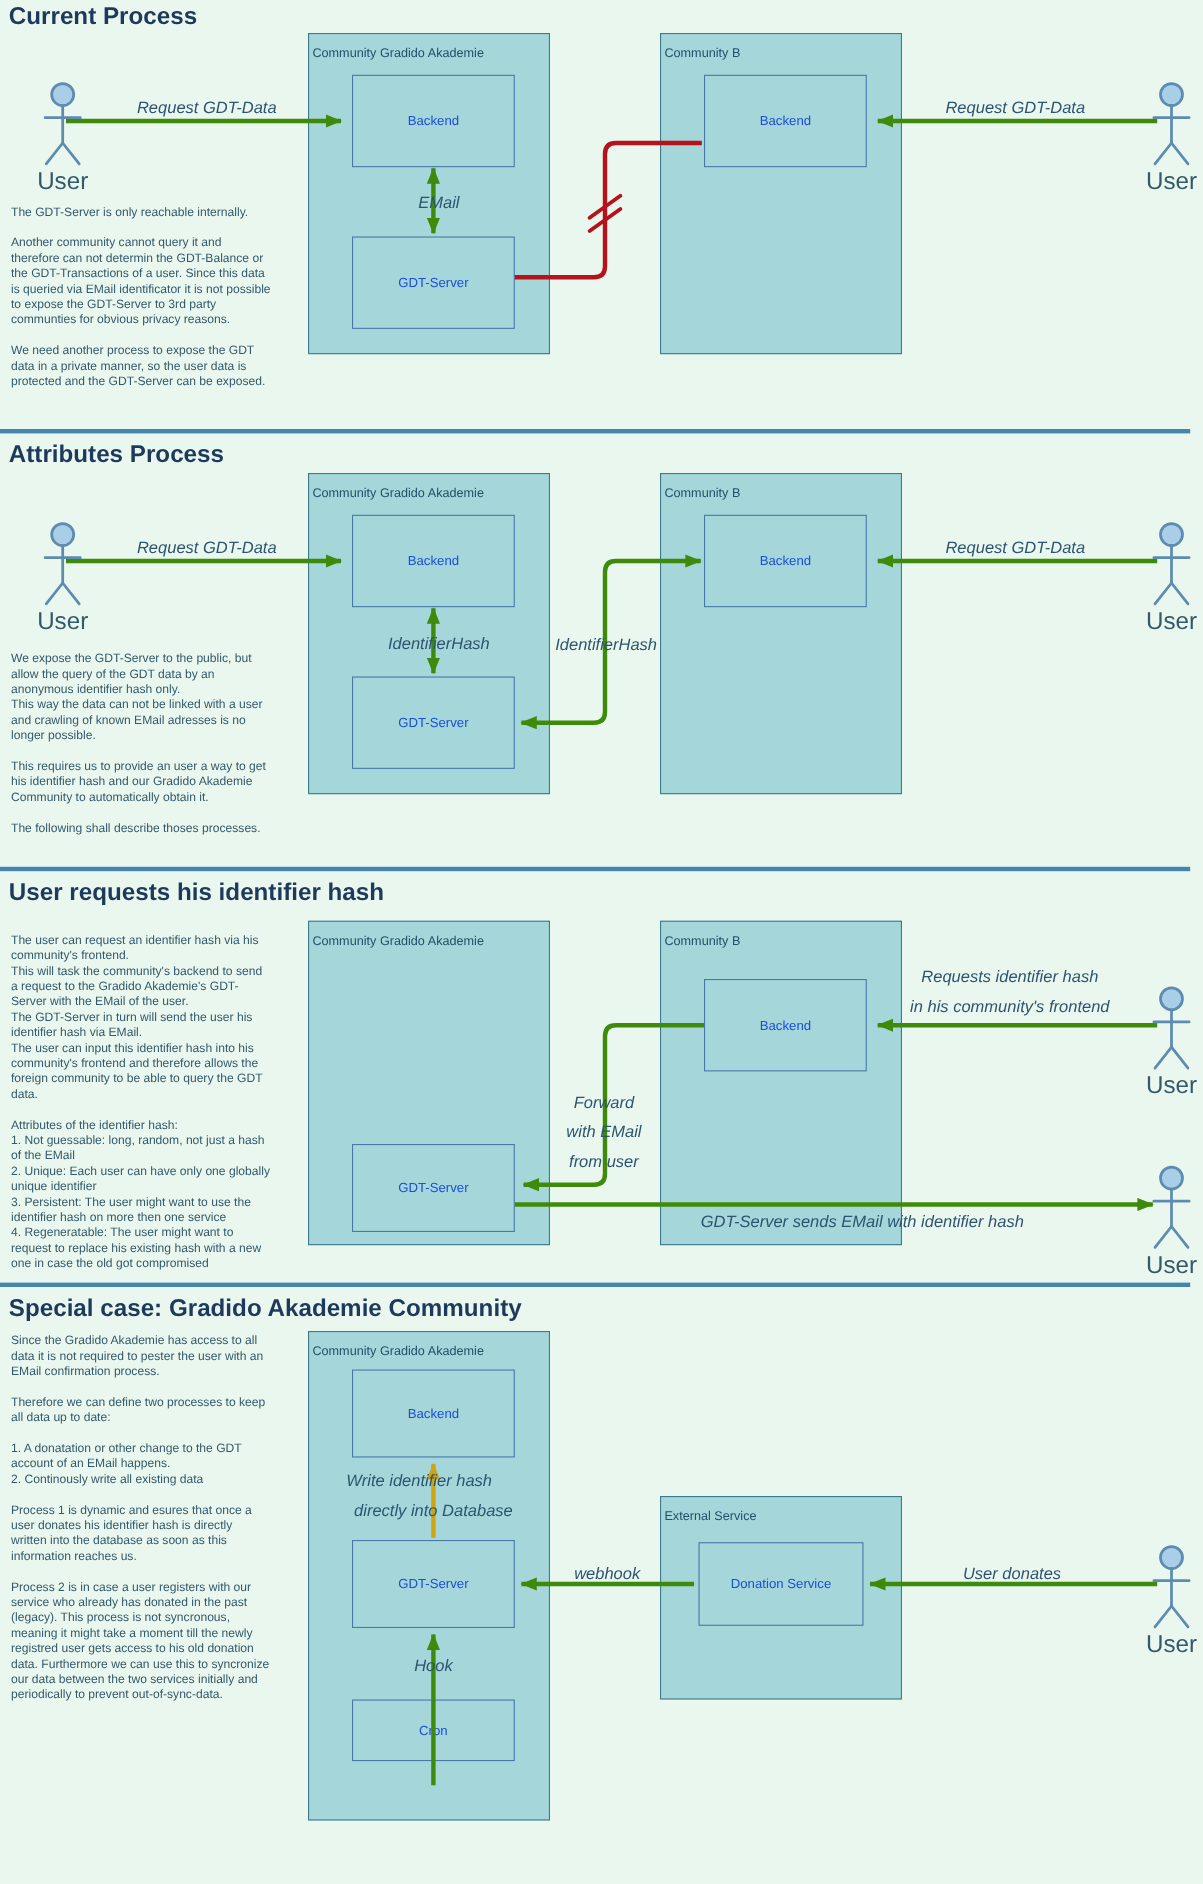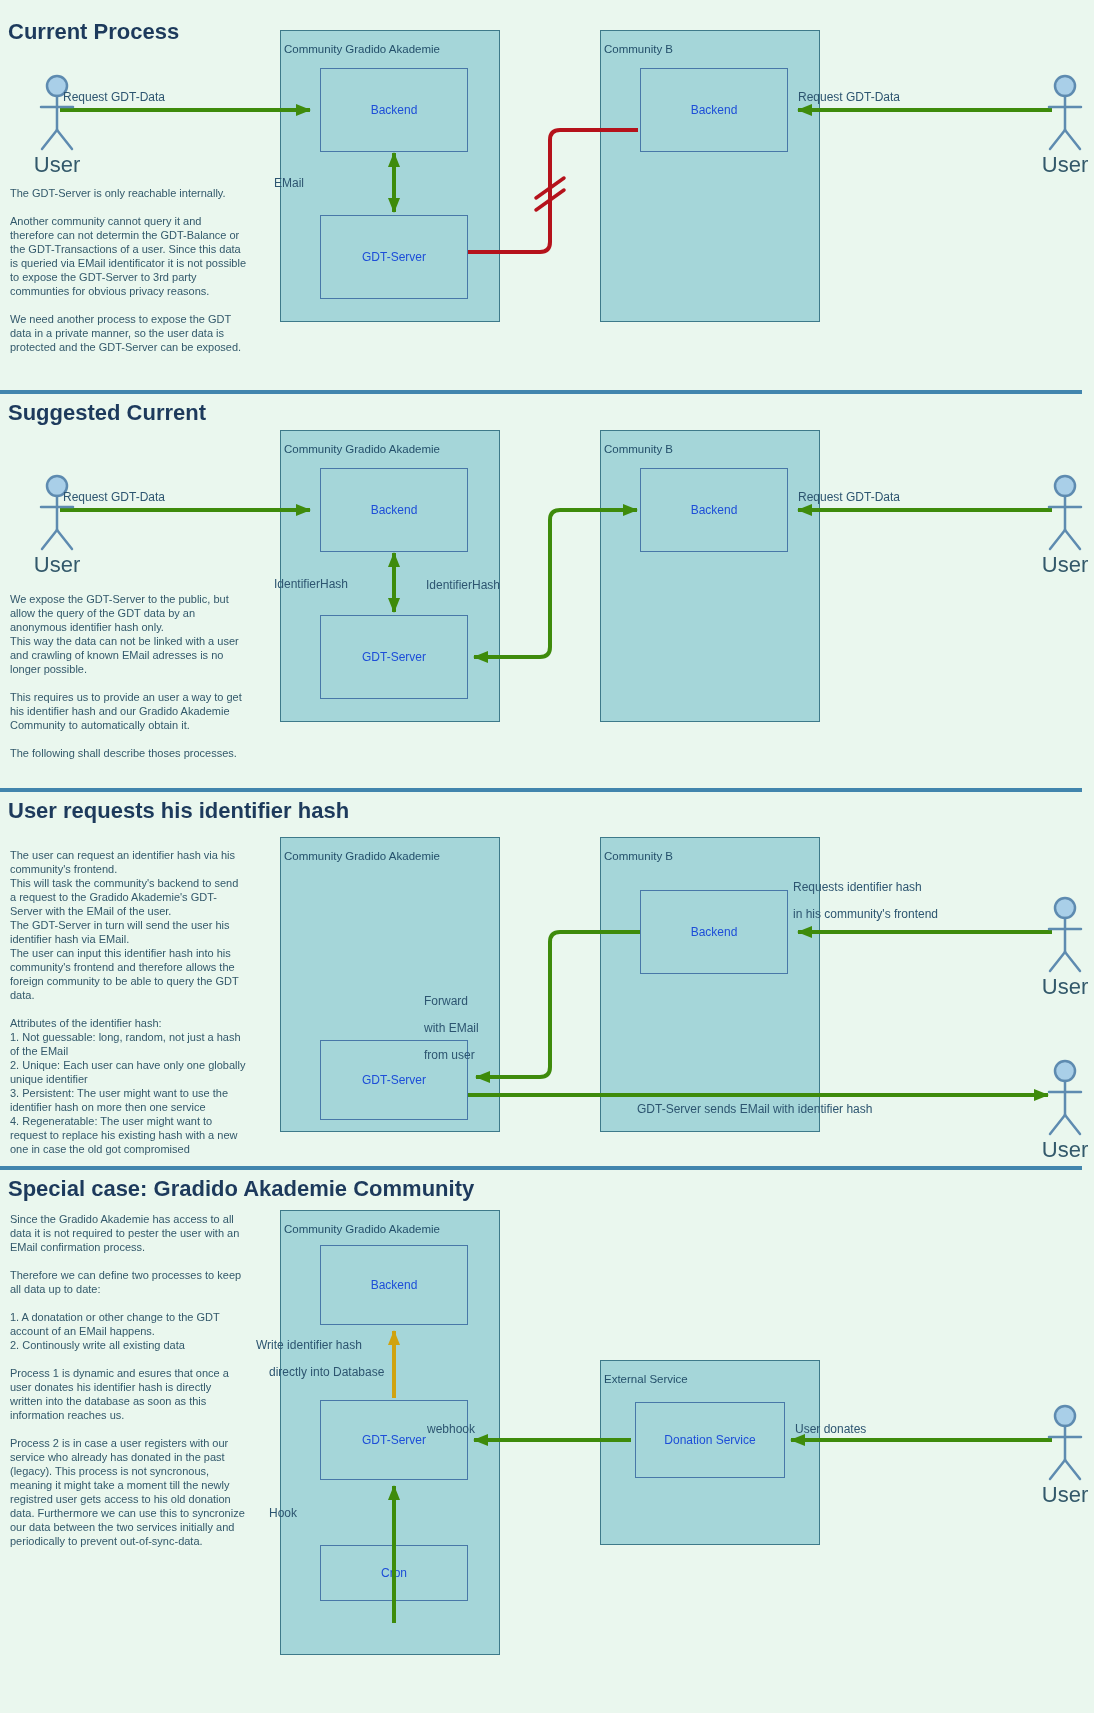--- a/index.html
+++ b/index.html
@@ -4,35 +4,35 @@
 <style>
   html,body{margin:0;padding:0;background:#dfeee3;}
   #canvas{position:relative;width:1094px;height:1713px;background:#eaf7ee;
           font-family:"Liberation Sans", sans-serif;overflow:hidden;}
   .h1{position:absolute;z-index:4;font-size:22px;font-weight:bold;color:#1d3a5c;white-space:nowrap;}
   .divider{position:absolute;z-index:2;left:0;width:1082px;height:4px;background:#4285ad;}
   .box{position:absolute;z-index:1;background:#a5d6d9;border:1px solid #3e7a8a;box-sizing:border-box;}
   .tag{position:absolute;left:3px;top:2px;font-size:11.5px;color:#24506b;white-space:nowrap;margin-top:10px;}
   .node{position:absolute;z-index:2;background:#a5d6d9;border:1px solid #4878a8;box-sizing:border-box;
         display:flex;align-items:center;justify-content:center;font-size:12px;color:#1d4ed8;}
-  .lbl{position:absolute;z-index:4;width:250px;font-size:12px;color:#2d5570;white-space:nowrap;}
+  .lbl{position:absolute;z-index:4;width:250px;text-align:center;font-size:15px;color:#2d5570;white-space:nowrap;font-style:italic;}
   .body-text{position:absolute;z-index:4;width:270px;font-size:11px;line-height:14px;color:#33596b;white-space:pre-line;}
   .user-lbl{position:absolute;z-index:4;width:90px;text-align:center;font-size:22px;color:#33596b;}
   svg.overlay{position:absolute;z-index:3;left:0;top:0;pointer-events:none;}
 </style>
 </head>
 <body>
 
 <div id="canvas">
 
   <div class="divider" style="top:390px"></div>
   <div class="divider" style="top:788px"></div>
   <div class="divider" style="top:1166px"></div>
 
-  <div class="h1" style="left:8px;top:19px">Current Process</div>
+  <div class="h1" style="left:8px;top:2px">Current Process</div>
   <div class="body-text" style="left:10px;top:186px">The GDT-Server is only reachable internally.
 
 Another community cannot query it and
 therefore can not determin the GDT-Balance or
 the GDT-Transactions of a user. Since this data
 is queried via EMail identificator it is not possible
 to expose the GDT-Server to 3rd party
 communties for obvious privacy reasons.
 
 We need another process to expose the GDT
@@ -48,21 +48,21 @@
   <div class="node" style="left:320px;top:68px;width:148px;height:84px">Backend</div>
   <div class="node" style="left:320px;top:215px;width:148px;height:84px">GDT-Server</div>
   <div class="node" style="left:640px;top:68px;width:148px;height:84px">Backend</div>
 
   <div class="lbl" style="left:63px;top:90px">Request GDT-Data</div>
   <div class="lbl" style="left:798px;top:90px">Request GDT-Data</div>
   <div class="lbl" style="left:274px;top:176px">EMail</div>
   <div class="user-lbl" style="left:12px;top:152px">User</div>
   <div class="user-lbl" style="left:1020px;top:152px">User</div>
 
-  <div class="h1" style="left:8px;top:400px">Suggested Current</div>
+  <div class="h1" style="left:8px;top:400px">Attributes Process</div>
   <div class="body-text" style="left:10px;top:592px">We expose the GDT-Server to the public, but
 allow the query of the GDT data by an
 anonymous identifier hash only.
 This way the data can not be linked with a user
 and crawling of known EMail adresses is no
 longer possible.
 
 This requires us to provide an user a way to get
 his identifier hash and our Gradido Akademie
 Community to automatically obtain it.

